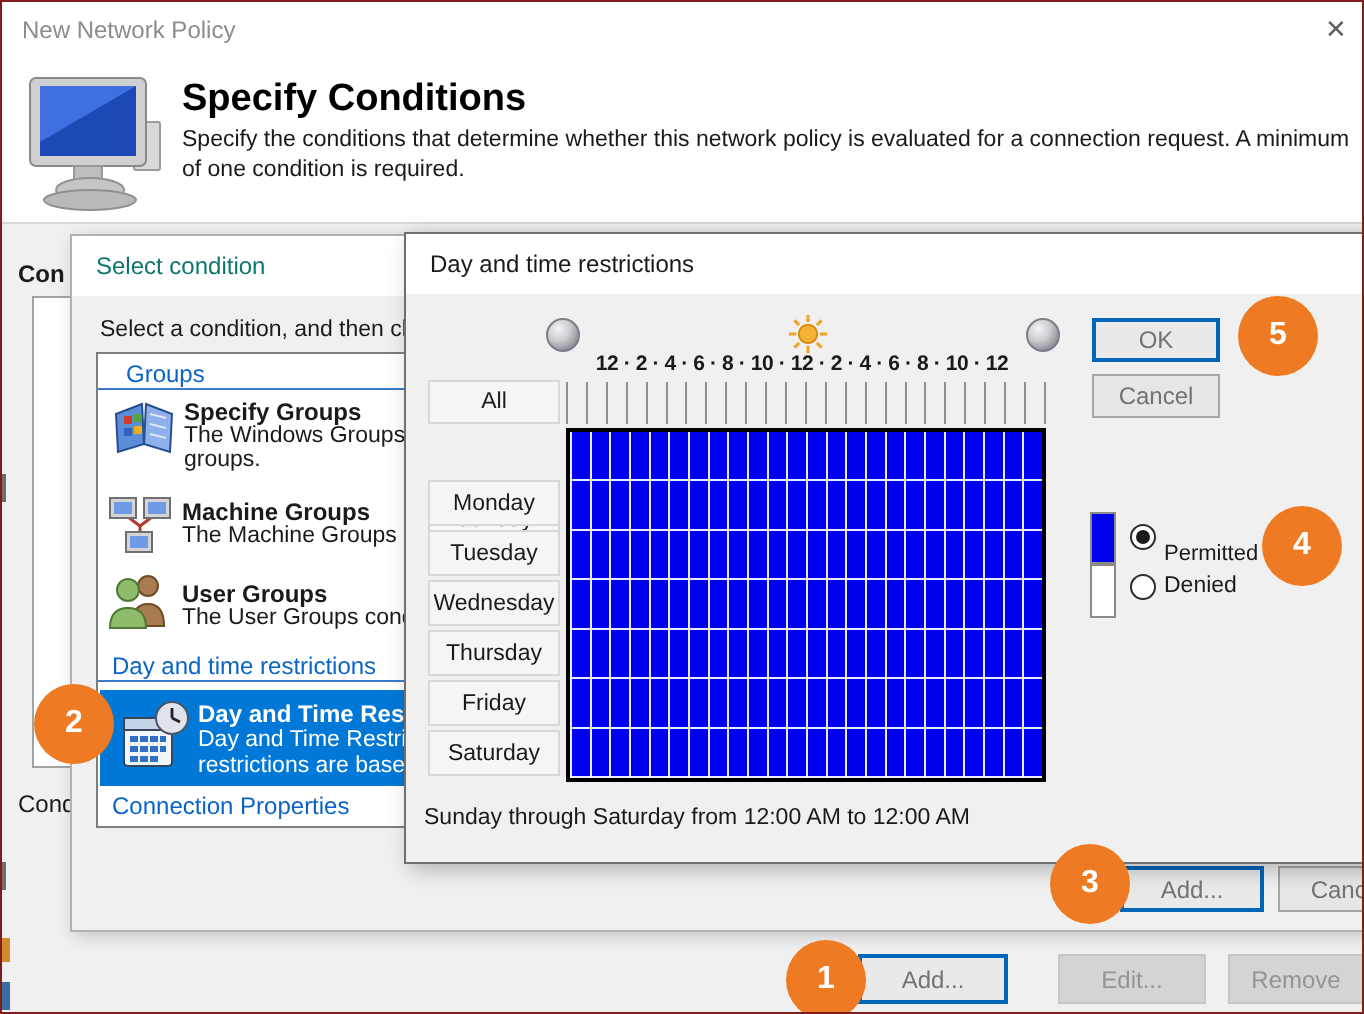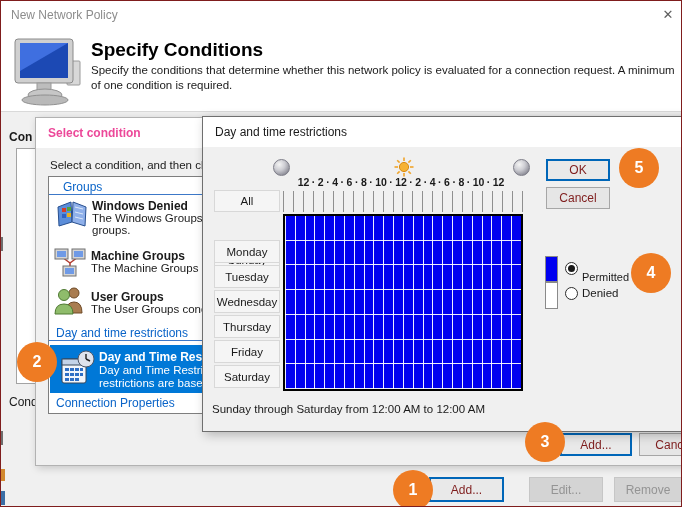--- a/index.html
+++ b/index.html
@@ -3,21 +3,21 @@
 <meta charset="utf-8">
 <style>
   html,body{margin:0;padding:0;background:#ffffff;}
   #screen{
     position:relative;width:682px;height:507px;overflow:hidden;
     background:#f0f0f0;font-family:"Liberation Sans",sans-serif;color:#1a1a1a;
     border:1px solid #7f1d1d;box-sizing:border-box;
   }
   .abs{position:absolute;}
   .nowrap{white-space:nowrap;}
-  .btn{display:flex;align-items:center;justify-content:center;font-size:12px;box-sizing:border-box;color:#7f1d1d;}
+  .btn{display:flex;align-items:center;justify-content:center;font-size:12px;box-sizing:border-box;color:#737373;}
   .btn-focus{background:#e9e9e9;border:2px solid #0066b8;}
   .btn-normal{background:#e6e6e6;border:1px solid #a6a6a6;}
   .btn-disabled{background:#d4d4d4;border:1px solid #c6c6c6;color:#949494;}
   .dialog{box-sizing:border-box;background:#f0f0f0;}
   .titlebar{position:absolute;left:0;top:0;right:0;height:30px;background:#ffffff;}
   .titletext{position:absolute;left:12px;top:8px;font-size:12px;}
   .listcat{position:absolute;left:0;width:100%;height:15px;font-size:12px;color:#0a64c8;border-bottom:1px solid #3c78c8;box-sizing:border-box;}
   .itemtitle{font-size:12px;font-weight:bold;white-space:nowrap;}
   .itemdesc{font-size:11.5px;color:#1a1a1a;white-space:nowrap;}
   .daybtn{background:#f5f5f5;border:1px solid #d8d8d8;box-sizing:border-box;display:flex;align-items:center;justify-content:center;font-size:11.5px;}
@@ -68,21 +68,21 @@
   <div class="abs btn btn-disabled" style="left:528px;top:476px;width:74px;height:25px;">Edit...</div>
   <div class="abs btn btn-disabled" style="left:613px;top:476px;width:68px;height:25px;">Remove</div>
 
   <div class="abs" style="left:0;top:236px;width:2px;height:14px;background:#6e6e6e;"></div>
   <div class="abs" style="left:0;top:430px;width:2px;height:14px;background:#6e6e6e;"></div>
   <div class="abs" style="left:0;top:468px;width:4px;height:12px;background:#d2892f;"></div>
   <div class="abs" style="left:0;top:490px;width:4px;height:14px;background:#3b6ea5;"></div>
 
   <div class="abs dialog" style="left:34px;top:116px;width:660px;height:349px;border:1px solid #b2b2b2;z-index:10;box-shadow:2px 2px 8px rgba(0,0,0,0.18);">
     <div class="titlebar">
-      <span class="titletext nowrap" style="color:#ec4899;font-weight:bold;">Select condition</span>
+      <span class="titletext nowrap" style="color:#0f766e;">Select condition</span>
     </div>
 
     <div class="abs nowrap" style="left:14px;top:41px;font-size:11.5px;">Select a condition, and then clic</div>
 
     <div class="abs" style="left:12px;top:58px;width:440px;height:238px;background:#ffffff;border:1px solid #7e7e7e;box-sizing:border-box;overflow:hidden;">
 
       <div class="listcat" style="top:3px;padding-left:14px;">Groups</div>
 
       <div class="abs" style="left:7px;top:22px;width:32px;height:31px;">
         <svg width="32" height="31" viewBox="0 0 32 31">
@@ -90,21 +90,21 @@
           <path d="M30 8 L17 3 L16 23 L29 27 Z" fill="#8fb0ea" stroke="#274f8f"></path>
           <rect x="6" y="9" width="4" height="4" fill="#d43c2a"></rect>
           <rect x="11" y="8" width="4" height="4" fill="#51a53b"></rect>
           <rect x="6" y="15" width="4" height="4" fill="#2f62c4"></rect>
           <rect x="11" y="14" width="4" height="4" fill="#e8b01f"></rect>
           <line x1="19" y1="8" x2="27" y2="10" stroke="#dce8f8"></line>
           <line x1="19" y1="13" x2="27" y2="15" stroke="#dce8f8"></line>
           <line x1="19" y1="18" x2="27" y2="20" stroke="#dce8f8"></line>
         </svg>
       </div>
-      <div class="abs itemtitle" style="left:43px;top:22px;">Windows Denied</div>
+      <div class="abs itemtitle" style="left:43px;top:22px;">Specify Groups</div>
       <div class="abs itemdesc" style="left:43px;top:35px;">The Windows Groups c</div>
       <div class="abs itemdesc" style="left:43px;top:47px;">groups.</div>
 
       <div class="abs" style="left:4px;top:70px;width:34px;height:32px;">
         <svg width="34" height="32" viewBox="0 0 34 32">
           <line x1="9" y1="10" x2="17" y2="16" stroke="#b03a2e" stroke-width="1.5"></line>
           <line x1="25" y1="10" x2="17" y2="16" stroke="#b03a2e" stroke-width="1.5"></line>
           <line x1="17" y1="16" x2="17" y2="22" stroke="#b03a2e" stroke-width="1.5"></line>
           <rect x="2" y="2" width="13" height="10" fill="#d5d5d5" stroke="#707070"></rect>
           <rect x="4" y="4" width="9" height="6" fill="#6f9ae6"></rect>

